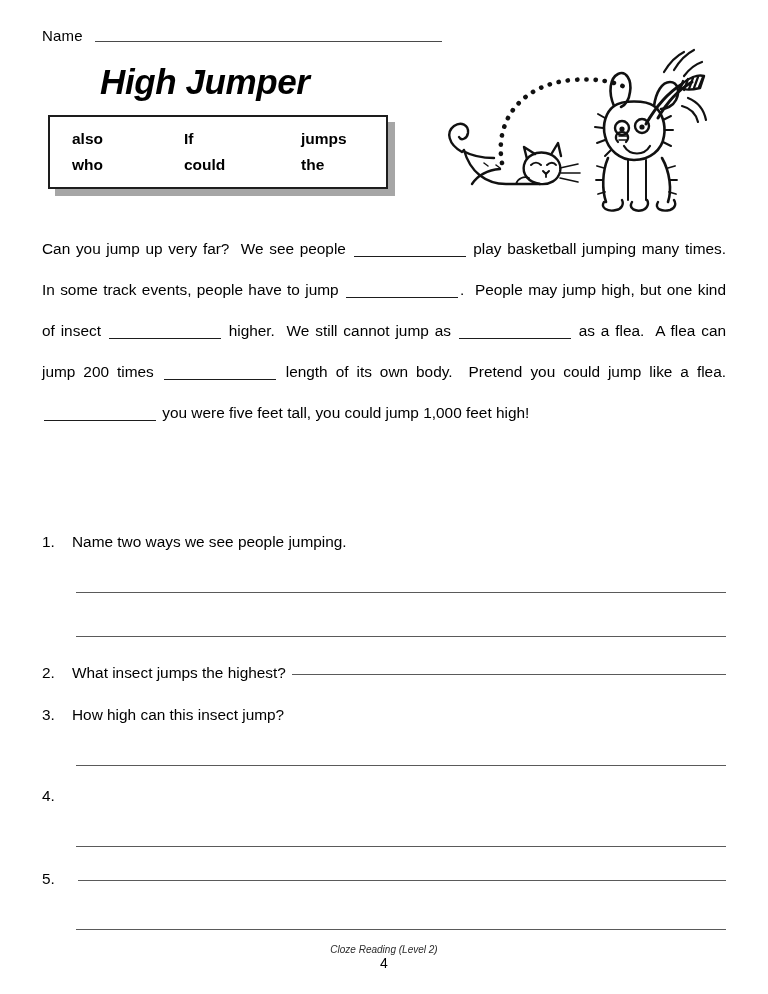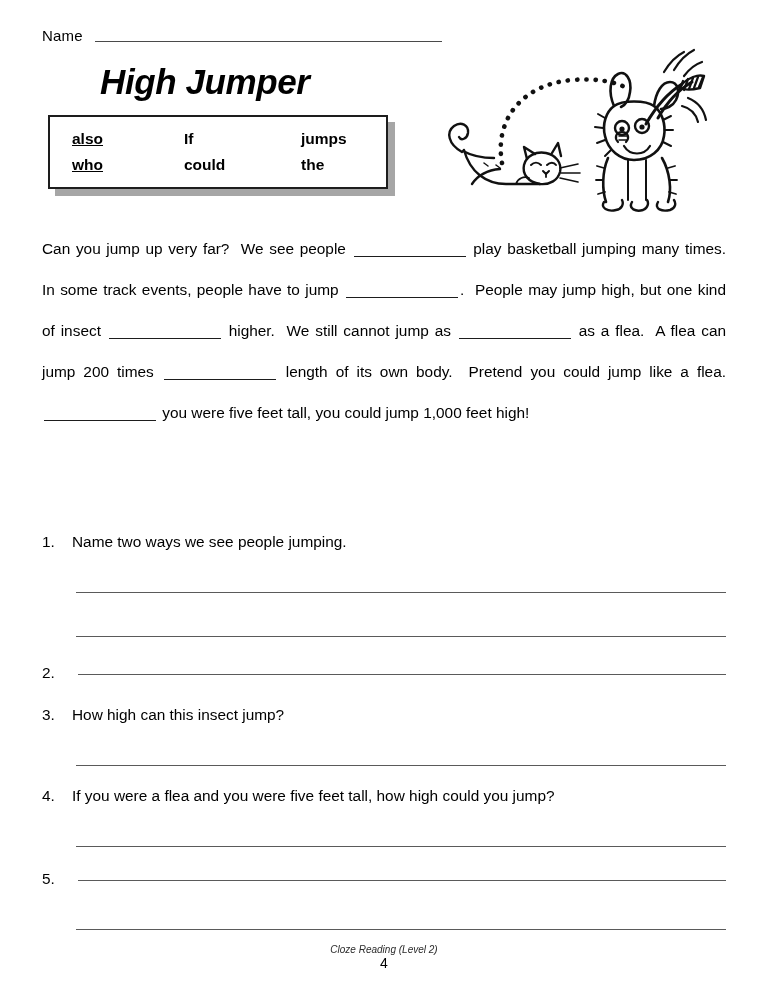--- a/index.html
+++ b/index.html
@@ -83,21 +83,21 @@
   .word-row {
     display: flex;
     height: 26px;
     align-items: center;
   }
   .word-cell {
     font-size: 15.5px;
     font-weight: bold;
     line-height: 16px;
   }
-  .word-cell.c0 { width: 112px; text-decoration: underline; }
+  .word-cell.c0 { width: 112px; }
   .word-cell.c1 { width: 117px; }
   .word-cell.c2 { width: 80px; }
 
   
   #illustration {
     position: absolute;
     left: 432px;
     top: 32px;
     width: 280px;
     height: 180px;
@@ -305,34 +305,34 @@
       <div class="q-row">
         <span class="q-num">1.</span>
         <span class="q-text">Name two ways we see people jumping.</span>
       </div>
       <div class="answer-rule" style="margin-top: 40px;"></div>
       <div class="answer-rule" style="margin-top: 43px;"></div>
     </div>
     <div class="question-block" style="margin-bottom: 22px;">
       <div class="q-row">
         <span class="q-num">2.</span>
+        <span class="q-text">What insect jumps the highest?</span>
         <span class="q-inline-rule"></span>
       </div>
     </div>
     <div class="question-block" style="margin-bottom: 20px;">
       <div class="q-row">
         <span class="q-num">3.</span>
         <span class="q-text">How high can this insect jump?</span>
       </div>
       <div class="answer-rule" style="margin-top: 40px;"></div>
     </div>
     <div class="question-block" style="margin-bottom: 22px;">
       <div class="q-row">
         <span class="q-num">4.</span>
-        <span class="q-text">If you were a flea and you were five feet tall, how high could you jump?</span>
       </div>
       <div class="answer-rule" style="margin-top: 40px;"></div>
     </div>
     <div class="question-block" style="margin-bottom: 20px;">
       <div class="q-row">
         <span class="q-num">5.</span>
         <span class="q-inline-rule"></span>
       </div>
       <div class="answer-rule" style="margin-top: 40px;"></div>
     </div>

